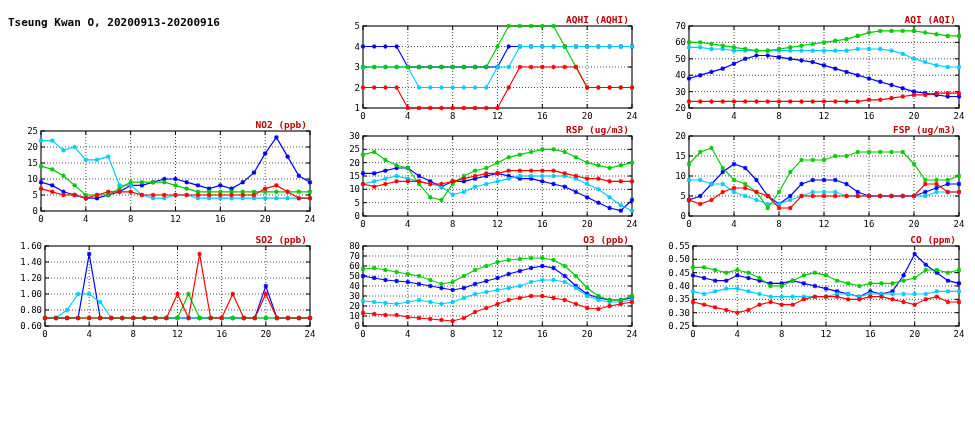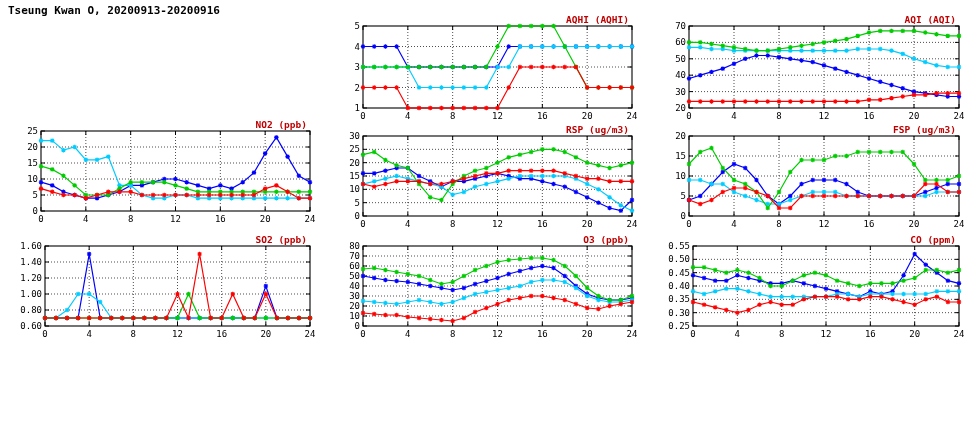--- a/index.html
+++ b/index.html
@@ -1,17 +1,17 @@
 <!DOCTYPE html>
 <html><head>
 <meta charset="utf-8">
 <style>
   html,body{margin:0;padding:0;background:#ffffff;}
   body{width:975px;height:447px;position:relative;font-family:"Liberation Sans",sans-serif;}
-  .title{position:absolute;left:8px;top:4px;font-family:"DejaVu Sans Mono",monospace;font-size:11px;font-weight:bold;color:#000;letter-spacing:0px;}
+  .title{position:absolute;left:8px;top:16px;font-family:"DejaVu Sans Mono",monospace;font-size:11px;font-weight:bold;color:#000;letter-spacing:0px;}
   .panel{position:absolute;}
   .panel svg{display:block;}
   .plotlabel{font-family:"DejaVu Sans Mono",monospace;font-size:9.5px;font-weight:bold;fill:#c00000;}
   .ticklabel{font-family:"DejaVu Sans Mono",monospace;font-size:9px;fill:#000;}
 </style>
 </head>
 <body>
 
 <div class="title">Tseung Kwan O, 20200913-20200916</div>
 

